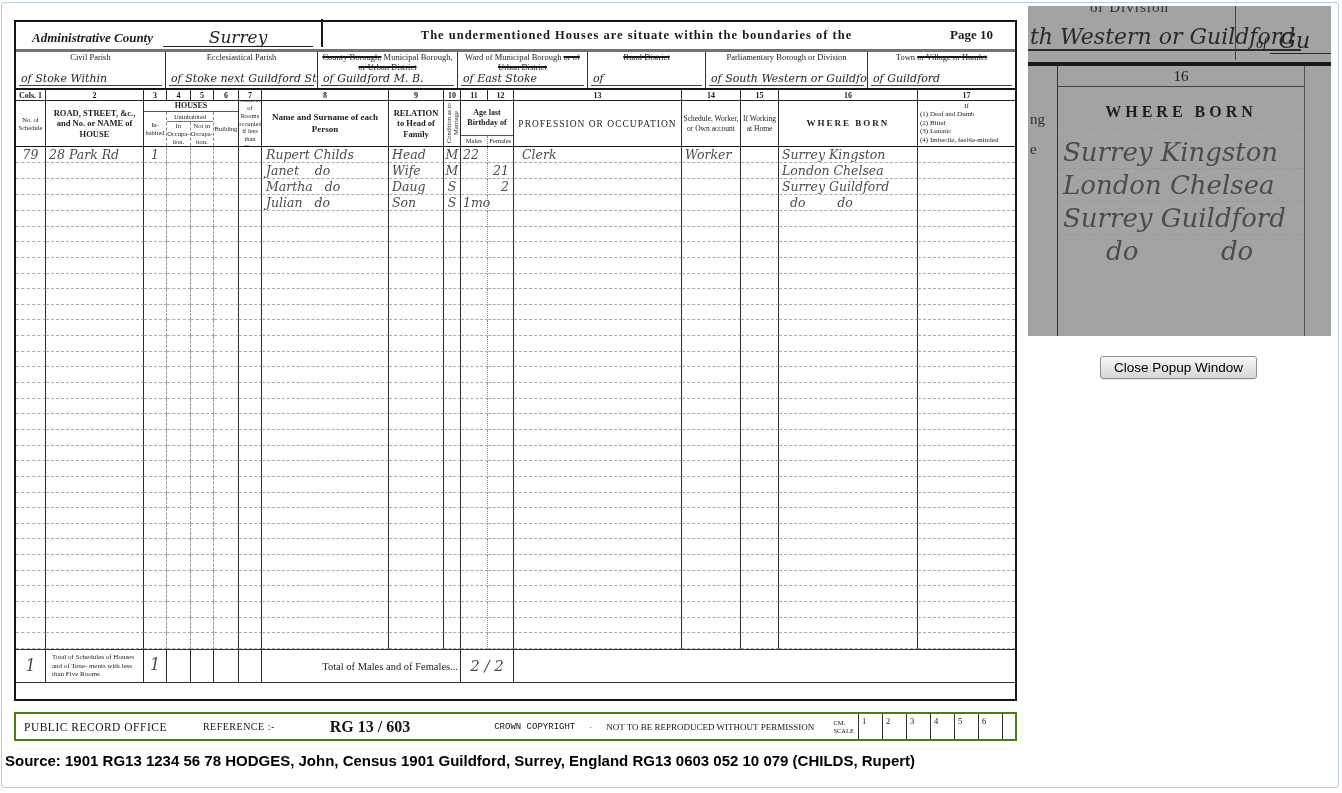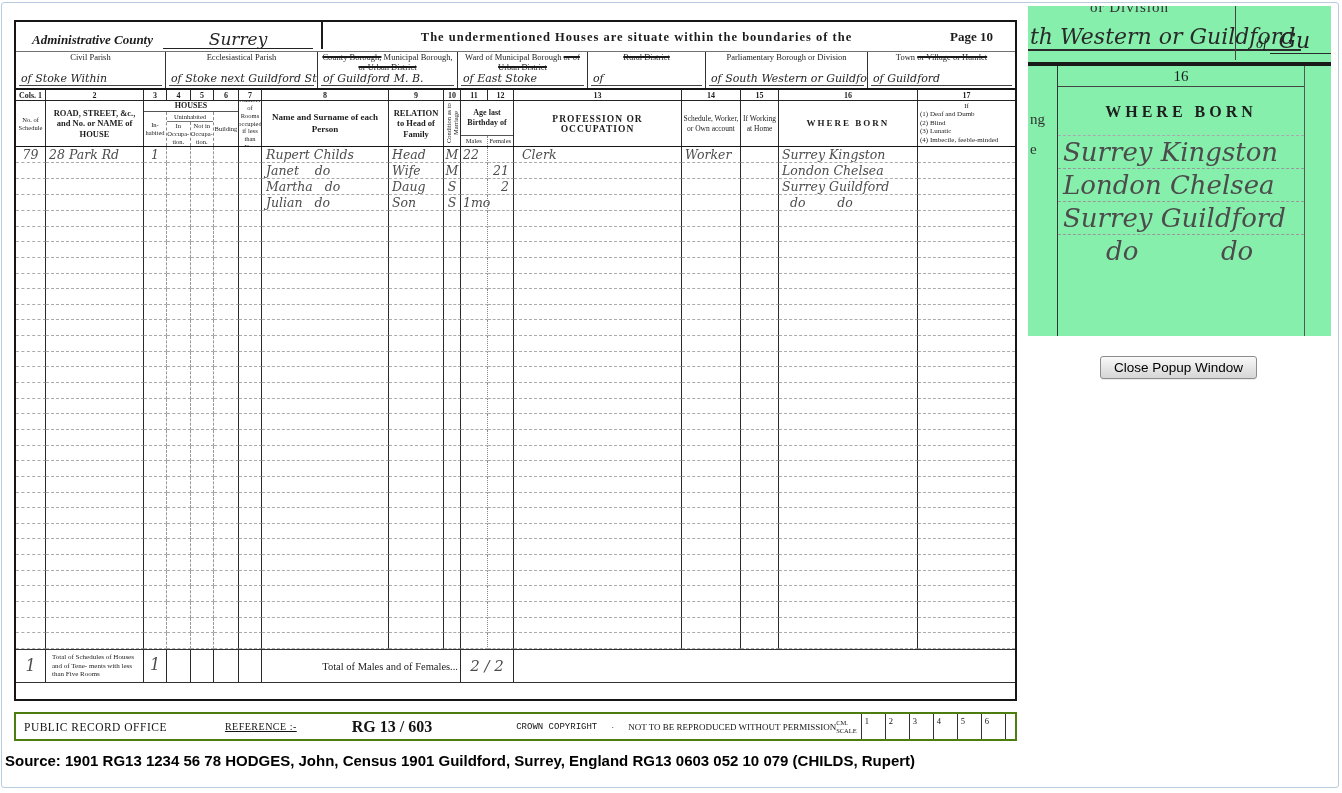--- a/index.html
+++ b/index.html
@@ -6,21 +6,21 @@
   html,body { width:1342px; height:793px; background:#fff; font-family:"Liberation Sans",sans-serif; overflow:hidden; }
   .page { position:relative; width:1342px; height:793px; background:#fff; }
   .page-frame { position:absolute; left:1px; top:2px; width:1338px; height:786px; border:1px solid #b9cce0; border-radius:3px; pointer-events:none; }
 
   
   .census-form { position:absolute; left:14px; top:20px; width:1003px; height:681px; border:2px solid #161616; background:#fff; font-family:"Liberation Serif",serif; color:#1c1c1c; }
   .hw-ink { font-family:"DejaVu Serif",serif; font-style:italic; color:#262626; }
   .hw-pencil { font-family:"DejaVu Serif",serif; font-style:italic; color:#4c4c4c; }
 
   
-  .county-row { display:flex; align-items:flex-end; height:30px; border-bottom:1px solid #737373; padding:0 0 2px 16px; }
+  .county-row { display:flex; align-items:flex-end; height:30px; border-bottom:3px solid #737373; padding:0 0 2px 16px; }
   .county-label { font-style:italic; font-weight:bold; font-size:13px; padding-bottom:1px; }
   .county-value { width:150px; text-align:center; font-size:17px; border-bottom:1px solid #222; margin-left:10px; line-height:1; }
   .county-vline { width:2px; height:28px; background:#1a1a1a; margin-left:8px; }
   .boundaries { flex:1; text-align:center; font-weight:bold; font-size:12.5px; letter-spacing:1px; padding-bottom:4px; }
   .page-num { font-weight:bold; font-size:13px; padding:0 22px 4px 0; }
 
   
   .districts { display:flex; height:38px; border-bottom:2px solid #161616; }
   .district { display:flex; flex-direction:column; border-right:1px solid #333; padding:1px 3px 2px 3px; overflow:hidden; }
   .district:last-child { border-right:none; }
@@ -36,21 +36,21 @@
   .numbers-row { height:11px; border-bottom:1px solid #222; }
   .numbers-row .cell { font-size:8px; font-weight:bold; text-align:center; line-height:11px; border-right:1px solid #2a2a2a; overflow:hidden; }
   .numbers-row .cell:last-child { border-right:none; }
 
   .header-row { height:46px; border-bottom:1.5px solid #161616; }
   .hcell { border-right:1px solid #2a2a2a; display:flex; align-items:center; justify-content:center; text-align:center; overflow:hidden; padding:1px; }
   .hcell:last-child { border-right:none; }
   .tiny { font-size:6.5px; line-height:1.2; }
   .bold85 { font-weight:bold; font-size:8.5px; line-height:1.25; }
   .bold9 { font-weight:bold; font-size:9px; line-height:1.3; }
-  .bold10 { font-weight:bold; font-size:9.5px; letter-spacing:1px; }
+  .bold10 { font-weight:normal; font-size:9.5px; letter-spacing:1px; }
   .small8 { font-size:7.5px; line-height:1.25; }
   .ls2 { letter-spacing:2px; }
   .houses-group { grid-column:span 4; flex-direction:column; padding:0; }
   .hg-title { font-weight:bold; font-size:8px; width:100%; border-bottom:1px solid #555; line-height:10px; }
   .hg-body { display:flex; flex:1; width:100%; }
   .hg-inh { width:23px; border-right:1px dashed #888; display:flex; align-items:center; justify-content:center; }
   .hg-unin { width:47px; border-right:1px dashed #888; display:flex; flex-direction:column; }
   .hg-unin-title { border-bottom:1px solid #777; line-height:9px; }
   .hg-unin-body { display:flex; flex:1; }
   .hg-unin-body div { flex:1; display:flex; align-items:center; justify-content:center; }
@@ -101,32 +101,32 @@
   .tval { grid-column:span 2; font-size:15px; text-align:center; line-height:32px; white-space:pre; }
   .trest { grid-column:span 5; }
 
   
   .note-row { height:16px; border-top:none; font-style:italic; font-size:10px; padding:2px 0 0 14px; }
   .note-row b { font-style:normal; font-variant:small-caps; }
 
   
   .pro-bar { position:absolute; left:14px; top:712px; width:1003px; height:29px; border:2px solid #4d7c0f; background:#fff; display:flex; align-items:center; font-family:"Liberation Serif",serif; color:#141414; }
   .pro-office { font-size:11.5px; letter-spacing:0.5px; margin-left:8px; white-space:nowrap; }
-  .pro-ref-label { font-size:10px; margin-left:58px; letter-spacing:0.5px; white-space:nowrap;text-decoration:underline; }
+  .pro-ref-label { font-size:10px; margin-left:36px; letter-spacing:0.5px; white-space:nowrap; }
   .pro-ref-value { font-size:16px; font-weight:bold; margin-left:55px; white-space:nowrap; }
   .pro-copy { font-size:9px; margin-left:84px; white-space:nowrap;font-family:Liberation Mono, monospace; }
   .pro-dot { font-size:9px; margin-left:14px; }
   .pro-perm { font-size:9px; margin-left:14px; white-space:nowrap; }
   .pro-scale-label { margin-left:auto; font-size:6.5px; line-height:1.15; text-align:left; padding-right:4px; }
   .scale-cells { display:flex; height:100%; }
   .scale-cell { width:24px; height:100%; border-left:1px solid #333; font-size:8.5px; padding:2px 0 0 3px; }
   .scale-cell.end { width:13px; }
 
   
-  .popup-panel { position:absolute; left:1028px; top:6px; width:303px; height:330px; background:#86efac; overflow:hidden; font-family:"Liberation Serif",serif; color:#1e1e1e; }
+  .popup-panel { position:absolute; left:1028px; top:6px; width:303px; height:330px; background:#a3a3a3; overflow:hidden; font-family:"Liberation Serif",serif; color:#1e1e1e; }
   .pp-top { position:relative; height:56px; }
   .pp-division { position:absolute; left:62px; top:-7px; font-size:15px; letter-spacing:1px; color:#333; }
   .pp-hw { position:absolute; left:0px; top:18px; font-family:"DejaVu Serif",serif; font-style:italic; font-size:22px; color:#2a2a2a; border-bottom:2px solid #2a2a2a; padding:0 6px 0 2px; white-space:nowrap; }
   .pp-vline { position:absolute; left:207px; top:0; width:1px; height:54px; background:#444; }
   .pp-of { position:absolute; left:228px; top:22px; font-style:italic; font-size:14px; white-space:nowrap; }
   .pp-of .hw-ink { font-size:22px; border-bottom:1.5px solid #2a2a2a; padding:0 30px 0 8px; }
   .pp-thick { height:4px; background:#1a1a1a; }
   .pp-body { display:flex; height:270px; }
   .pp-left { width:30px; border-right:1.5px solid #333; display:flex; flex-direction:column; font-size:15px; color:#333; padding-top:38px; }
   .pp-left span { line-height:30px; padding-left:2px; }

